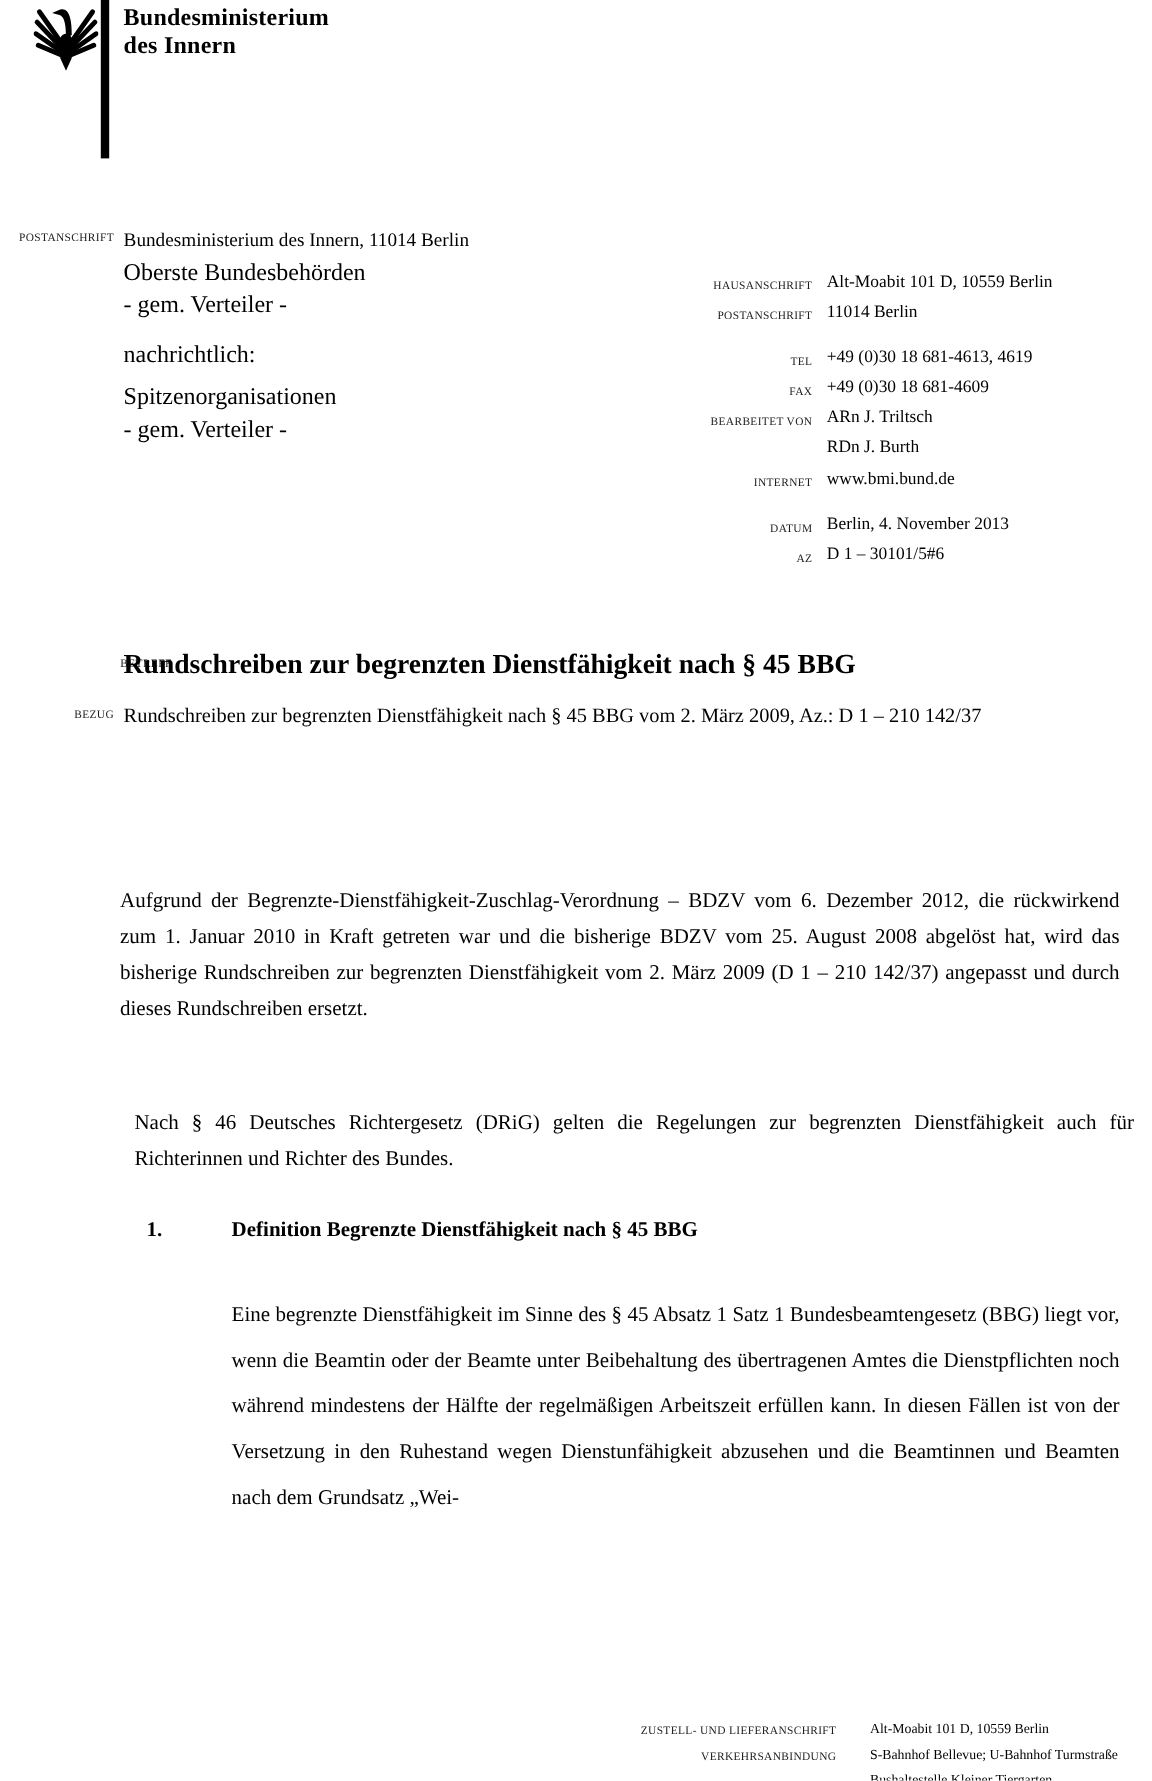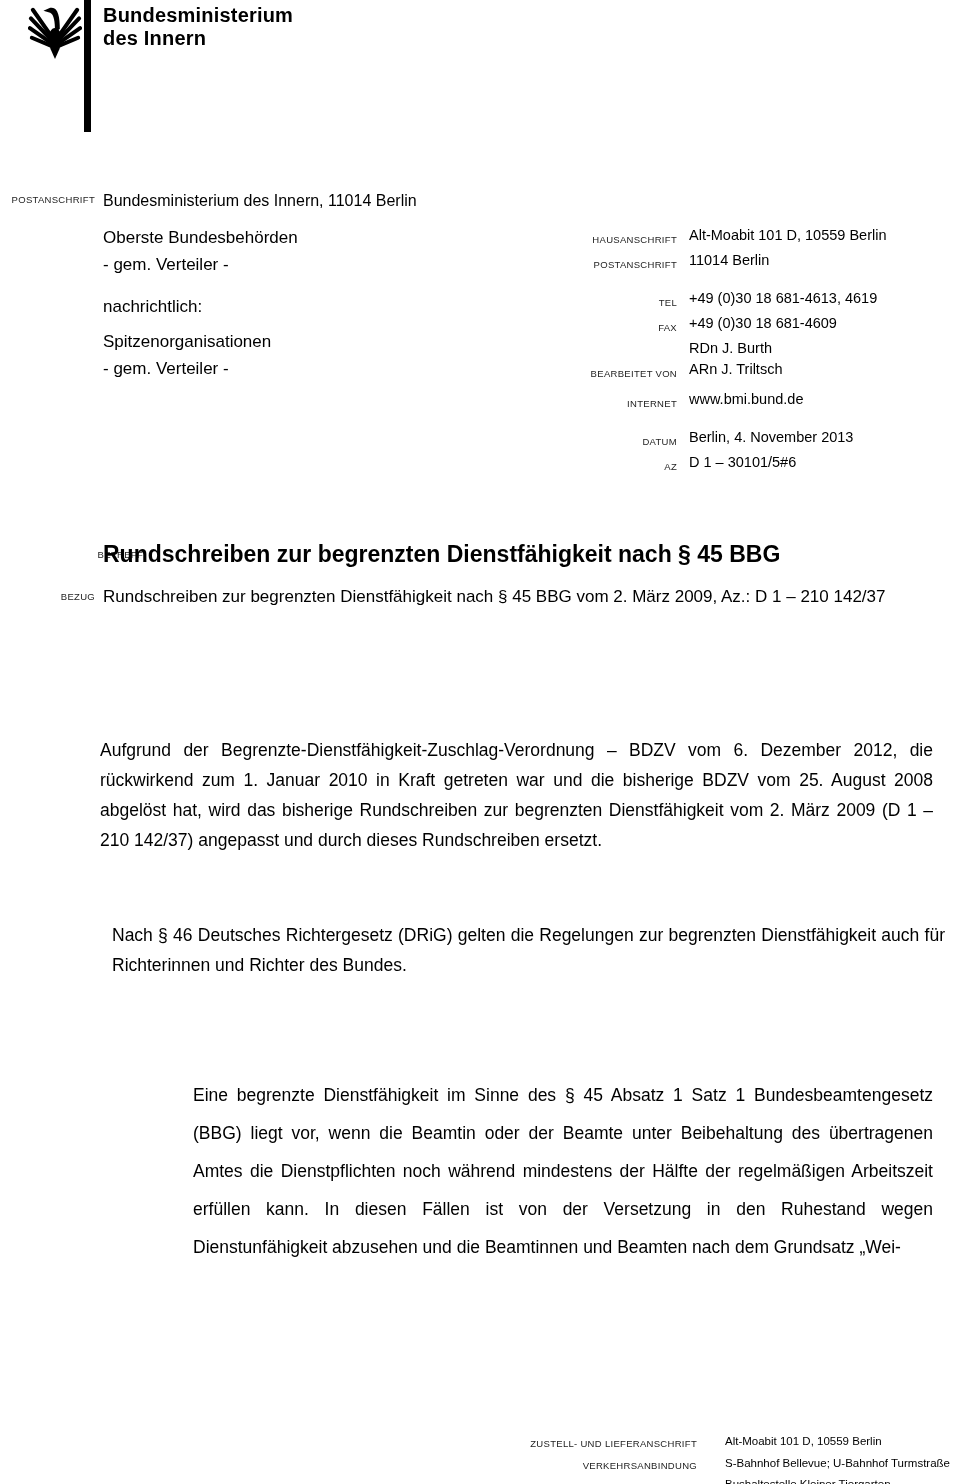--- a/index.html
+++ b/index.html
@@ -1,36 +1,36 @@
 <!DOCTYPE html>
 <html lang="de"><head>
 <meta charset="utf-8">
 <style>
   html,body { margin:0; padding:0; background:#ffffff; }
   body { font-family:"Liberation Sans", sans-serif; color:#000; }
   .page {
     position:relative; width:960px; height:1484px; margin:0 auto;
-    background:#fff; overflow:hidden;
+    background:#fff; overflow:hidden;font-family:Liberation Serif, serif;
   }
 
   
   .eagle { position:absolute; left:28px; top:2px; }
   .logo-bar { position:absolute; left:84px; top:0; width:7px; height:132px; background:#000; }
   .ministry-name { position:absolute; left:103px; top:4px; font-size:20px; font-weight:bold; line-height:23px; letter-spacing:0.2px; }
 
   
   .microlabel { font-size:9.5px; color:#1c1c1c; letter-spacing:0.3px; }
 
   
   .sender-row { position:absolute; top:192px; left:0; width:960px; }
   .sender-row .microlabel { position:absolute; left:0; top:2px; width:95px; text-align:right; }
   .sender-value { position:absolute; left:103px; top:0; font-size:16px; }
 
   
-  .recipient { position:absolute; left:103px; top:224px; font-size:17px; line-height:27px; }
+  .recipient { position:absolute; left:103px; top:214px; font-size:20px; line-height:27px; }
   .recipient .r-gap1 { margin-top:15px; }
   .recipient .r-gap2 { margin-top:8px; }
 
   
   .contact { position:absolute; left:505px; top:225px; width:440px; }
   .contact-row { display:grid; grid-template-columns:172px 1fr; column-gap:12px; line-height:21px; }
   .contact-row .microlabel { text-align:right; padding-top:4px; }
   .contact-row .cv { font-size:14.5px; }
   .gap-lg { margin-top:13px; }
   .gap-sm { margin-top:5px; }
@@ -107,26 +107,26 @@
     </div>
     <div class="contact-row gap-lg">
       <span class="microlabel">TEL</span>
       <span class="cv">+49 (0)30 18 681-4613, 4619</span>
     </div>
     <div class="contact-row">
       <span class="microlabel">FAX</span>
       <span class="cv">+49 (0)30 18 681-4609</span>
     </div>
     <div class="contact-row">
+      <span class="microlabel">BEARBEITET VON</span>
+      <span class="cv">ARn J. Triltsch</span>
+    </div>
+    <div class="contact-row">
       <span class="microlabel"></span>
       <span class="cv">RDn J. Burth</span>
-    </div>
-    <div class="contact-row">
-      <span class="microlabel">BEARBEITET VON</span>
-      <span class="cv">ARn J. Triltsch</span>
     </div>
     <div class="contact-row gap-sm">
       <span class="microlabel">INTERNET</span>
       <span class="cv">www.bmi.bund.de</span>
     </div>
     <div class="contact-row gap-lg">
       <span class="microlabel">DATUM</span>
       <span class="cv">Berlin, 4. November 2013</span>
     </div>
     <div class="contact-row">
@@ -136,20 +136,23 @@
   </div>
 
   <div class="subject-label microlabel">BETREFF</div>
   <div class="subject-value">Rundschreiben zur begrenzten Dienstfähigkeit nach § 45 BBG</div>
   <div class="reference-label microlabel">BEZUG</div>
   <div class="reference-value">Rundschreiben zur begrenzten Dienstfähigkeit nach § 45 BBG vom 2. März 2009, Az.: D 1 – 210 142/37</div>
 
   <div class="para para-1">Aufgrund der Begrenzte-Dienstfähigkeit-Zuschlag-Verordnung – BDZV vom 6. Dezember 2012, die rückwirkend zum 1. Januar 2010 in Kraft getreten war und die bisherige BDZV vom 25. August 2008 abgelöst hat, wird das bisherige Rundschreiben zur begrenzten Dienstfähigkeit vom 2. März 2009 (D 1 – 210 142/37) angepasst und durch dieses Rundschreiben ersetzt.</div>
   <div class="para para-2">Nach § 46 Deutsches Richtergesetz (DRiG) gelten die Regelungen zur begrenzten Dienstfähigkeit auch für Richterinnen und Richter des Bundes.</div>
 
+  <div class="section-heading">
+    <span class="num">1.</span><span>Definition Begrenzte Dienstfähigkeit nach § 45 BBG</span>
+  </div>
 
   <div class="para-3">Eine begrenzte Dienstfähigkeit im Sinne des § 45 Absatz 1 Satz 1 Bundesbeamtengesetz (BBG) liegt vor, wenn die Beamtin oder der Beamte unter Beibehaltung des übertragenen Amtes die Dienstpflichten noch während mindestens der Hälfte der regelmäßigen Arbeitszeit erfüllen kann. In diesen Fällen ist von der Versetzung in den Ruhestand wegen Dienstunfähigkeit abzusehen und die Beamtinnen und Beamten nach dem Grundsatz „Wei-</div>
 
   <div class="footer">
     <div class="footer-row">
       <span class="microlabel">ZUSTELL- UND LIEFERANSCHRIFT</span>
       <span class="fv">Alt-Moabit 101 D, 10559 Berlin</span>
     </div>
     <div class="footer-row">
       <span class="microlabel">VERKEHRSANBINDUNG</span>

